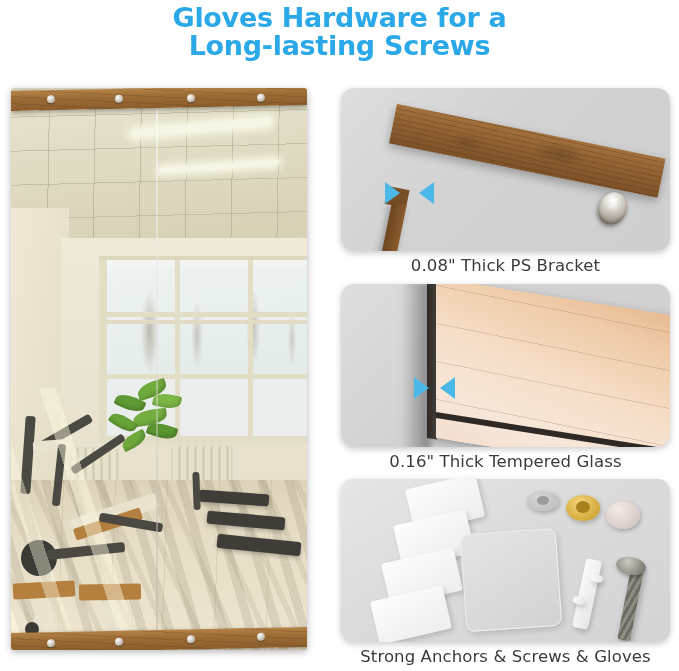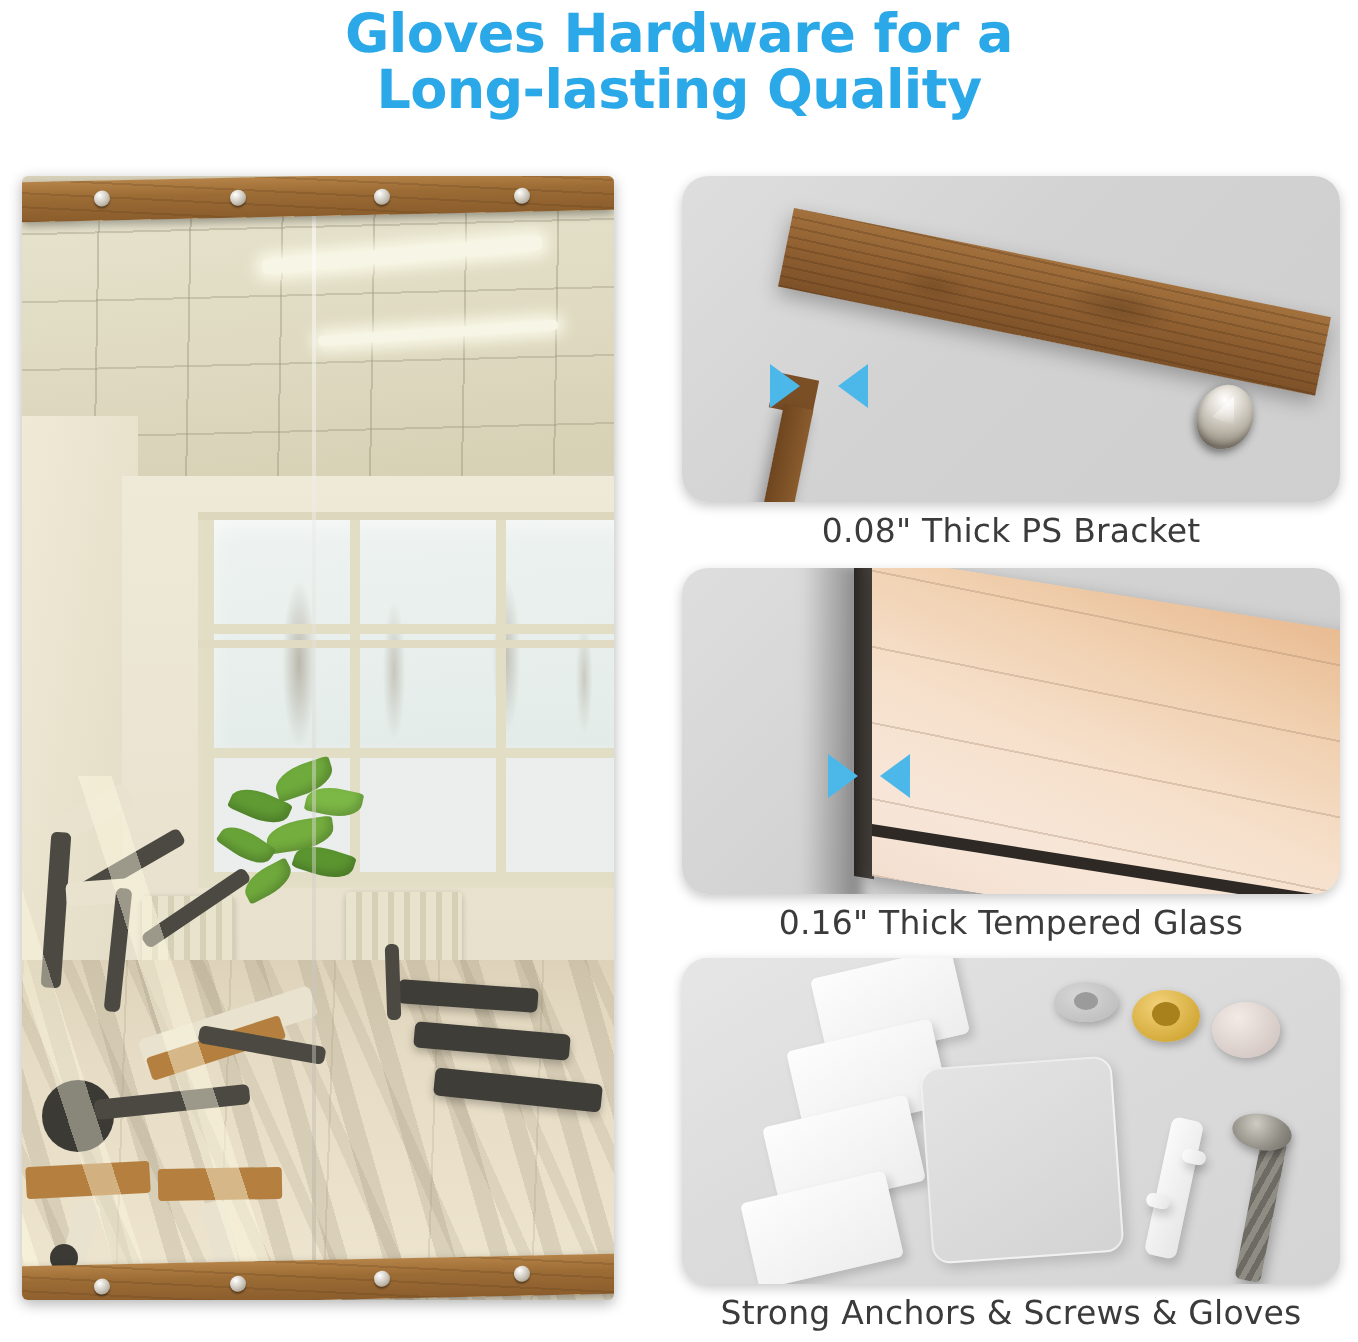--- a/index.html
+++ b/index.html
@@ -305,21 +305,21 @@
     position:absolute;border-radius:50%;
     background:radial-gradient(circle at 38% 30%,#cfccc4,#8e8b83 60%,#6d6a63);
     box-shadow:1px 2px 4px rgba(0,0,0,.3);
   }
 </style>
 </head>
 <body>
 
 <div class="headline">
   <span class="l1">Gloves Hardware for a</span>
-  <span class="l2">Long-lasting Quality</span>
+  <span class="l2">Long-lasting Screws</span>
 </div>
 
 <div class="mirror">
   <div class="mirror-inner">
 
     <div class="ceil"></div>
     <div class="ceil-light cl1"></div>
     <div class="ceil-light cl2"></div>
     <div class="ceil-light cl3"></div>
 

